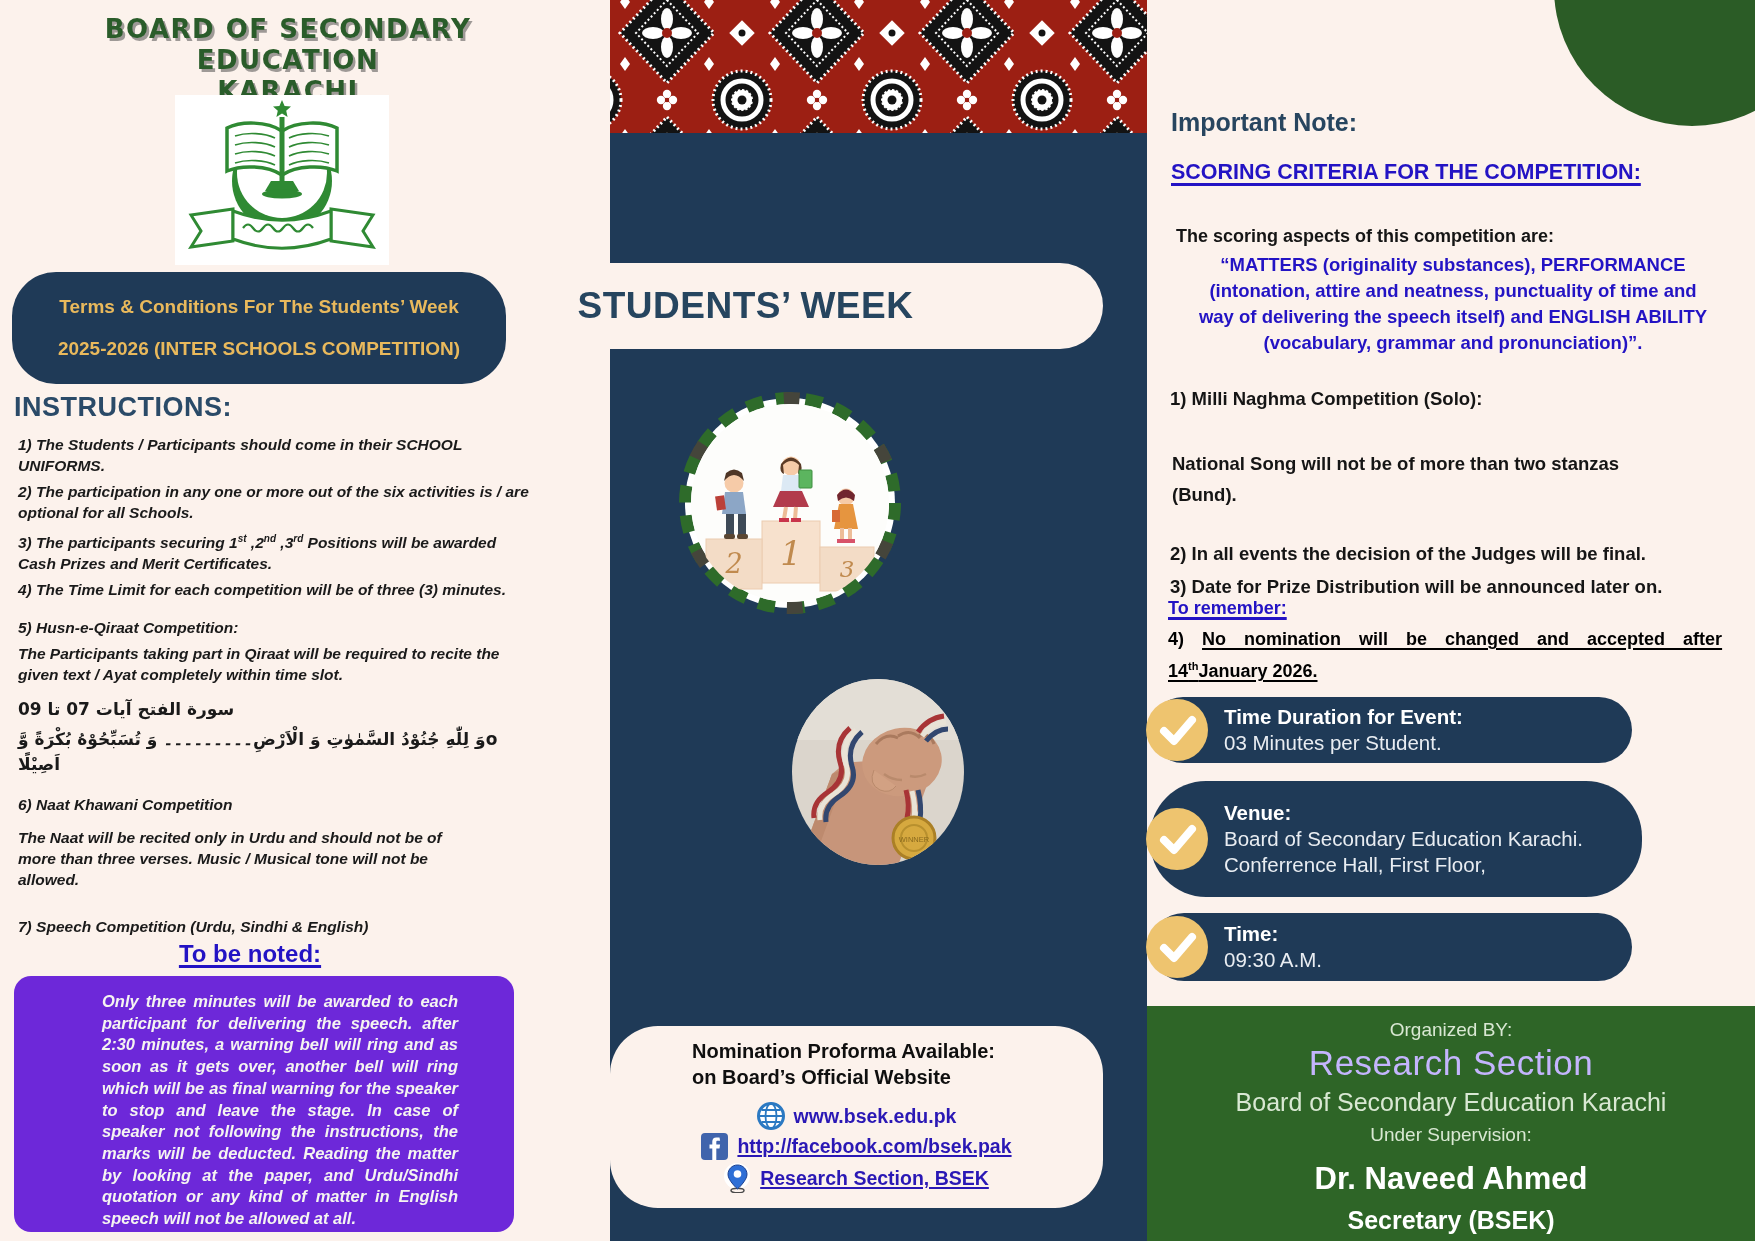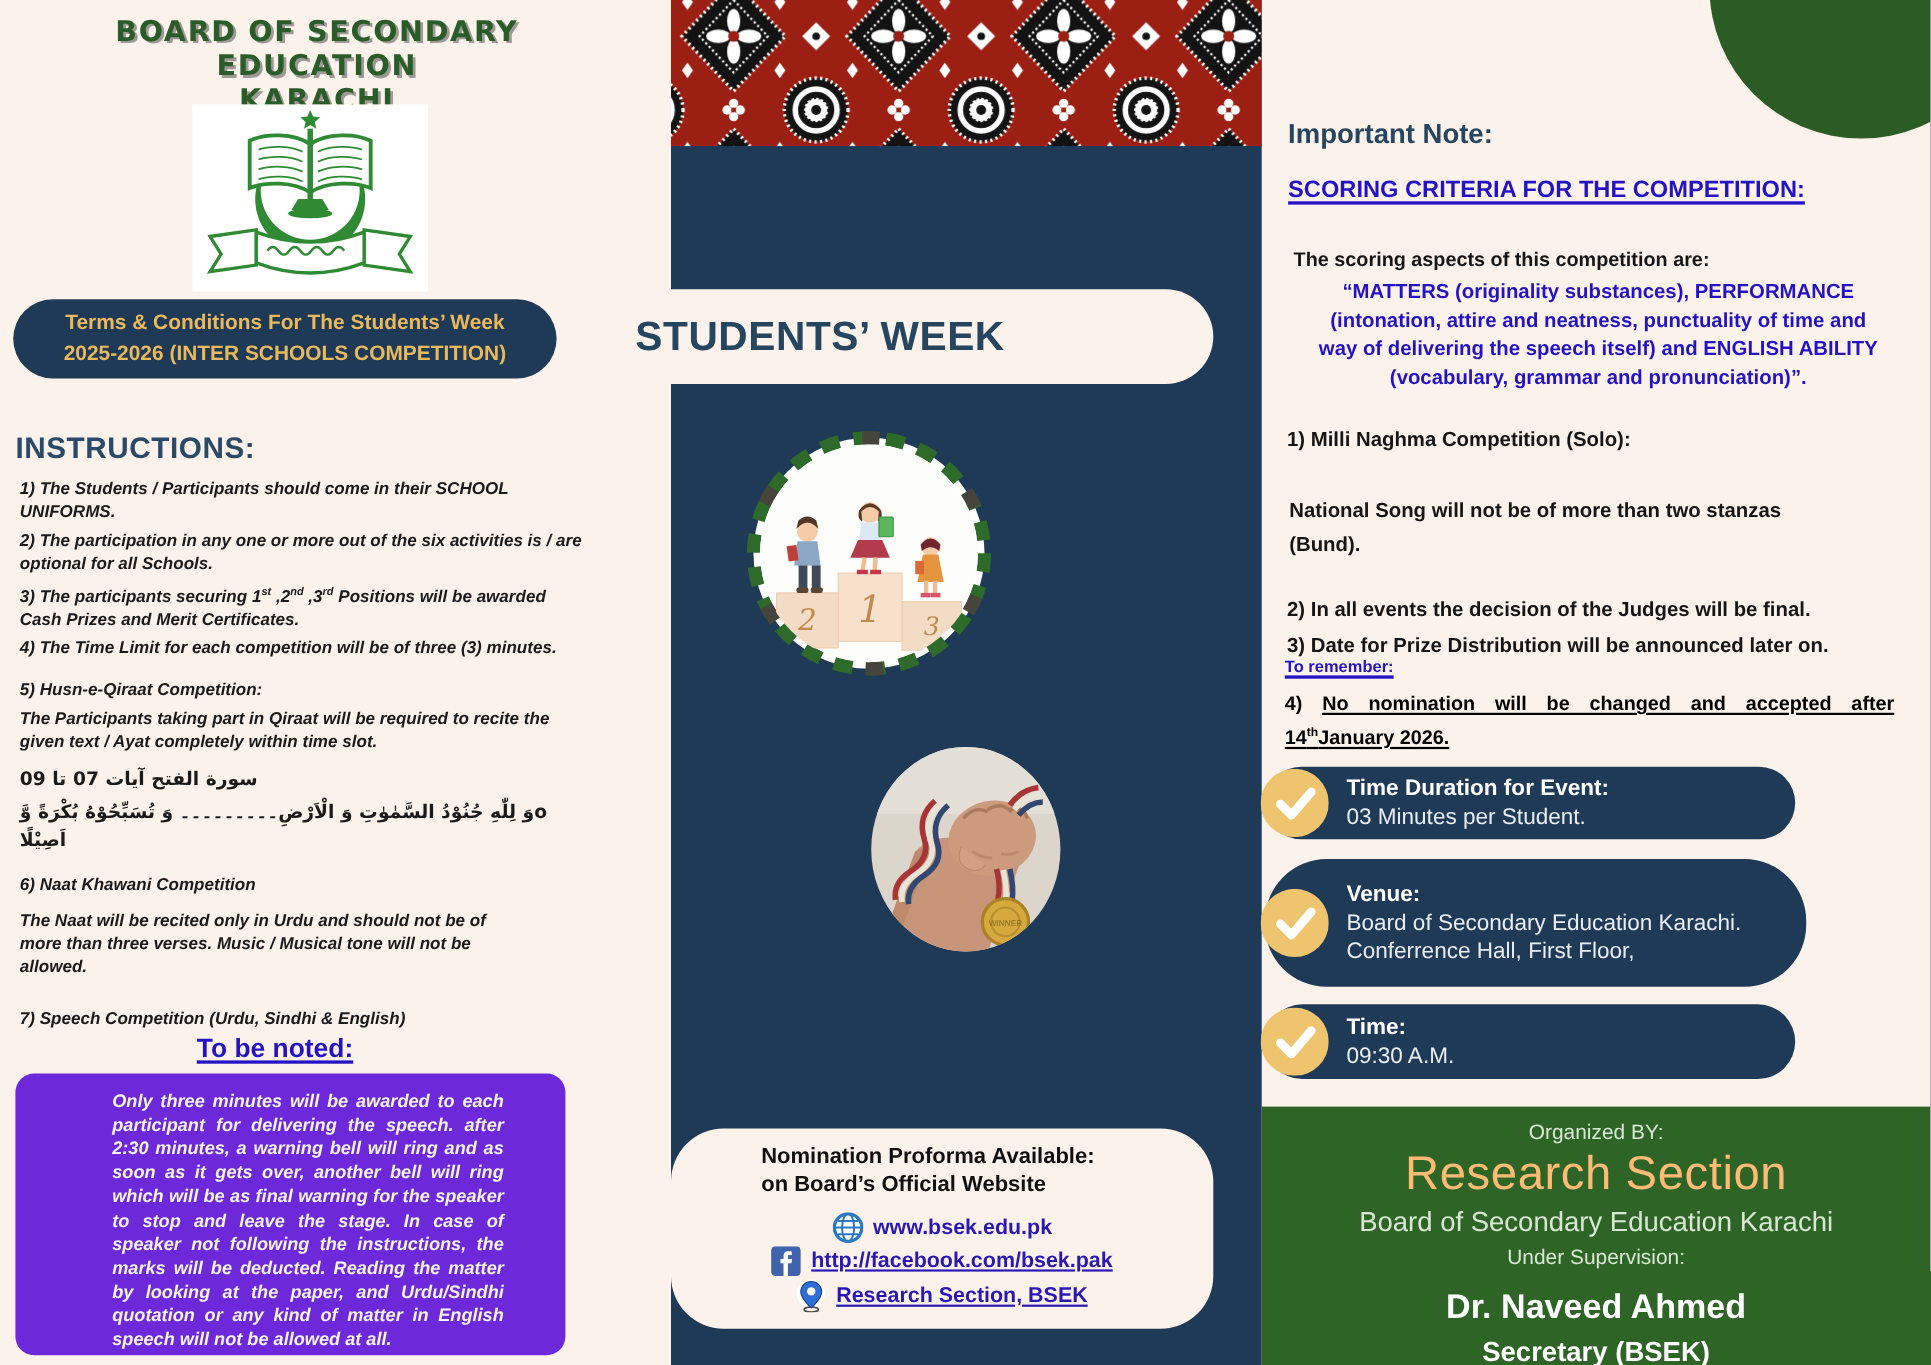--- a/index.html
+++ b/index.html
@@ -9,21 +9,21 @@
 
   
   .navy-col{left:610px;top:0;width:537px;height:1241px;background:#1f3a57;}
   .ajrak{left:610px;top:0;width:537px;height:133px;display:block;}
 
   
   .board-title{left:18px;top:14px;width:540px;text-align:center;color:#2a5c2a;
     font-family:"DejaVu Sans",sans-serif;font-weight:bold;font-size:26px;line-height:31px;
     letter-spacing:1.5px;text-shadow:2.5px 2.5px 0 rgba(80,80,80,.55);}
   .logo-box{left:175px;top:95px;width:214px;height:170px;background:#ffffff;}
-  .terms-box{left:12px;top:272px;width:494px;height:72px;background:#1f3a57;border-radius:44px;
+  .terms-box{left:12px;top:272px;width:494px;height:112px;background:#1f3a57;border-radius:44px;
     display:flex;flex-direction:column;justify-content:space-evenly;align-items:center;
     color:#e9b95c;font-weight:bold;font-size:19px;text-align:center;padding:4px 10px;box-sizing:border-box;}
   .inst-head{left:14px;top:392px;font-size:27px;font-weight:800;color:#2a4a68;letter-spacing:.5px;}
   .inst-list{left:18px;top:434px;width:514px;color:#1a1a1a;font-style:italic;font-weight:bold;
     font-size:15.5px;line-height:21px;}
   .inst-list p{margin:0 0 5px 0;}
   .gap-m{margin-top:17px !important;}
   .gap-s{margin-top:12px !important;}
   .gap-l{margin-top:26px !important;}
   .narrow{max-width:458px;}
@@ -58,40 +58,40 @@
   .scoring-head{left:1171px;top:160px;font-size:21.5px;font-weight:800;color:#2313c4;
     text-decoration:underline;text-decoration-thickness:2.5px;text-underline-offset:4px;}
   .scoring-intro{left:1176px;top:226px;font-size:18px;font-weight:bold;color:#151515;}
   .scoring-detail{left:1193px;top:252px;width:520px;text-align:center;color:#2313c4;font-weight:bold;
     font-size:18.5px;line-height:26px;}
   .r-point{font-size:18.5px;font-weight:bold;color:#151515;}
   .rp1{left:1170px;top:388px;}
   .rp1b{left:1172px;top:448px;width:500px;line-height:31px;}
   .rp2{left:1170px;top:543px;}
   .rp3{left:1170px;top:576px;}
-  .to-remember{left:1168px;top:598px;font-size:15px;font-weight:800;color:#2313c4;
+  .to-remember{left:1168px;top:598px;font-size:18px;font-weight:800;color:#2313c4;
     text-decoration:underline;text-decoration-thickness:2.5px;text-underline-offset:3px;}
   .r-p4{left:1168px;top:626px;width:578px;font-size:18px;font-weight:bold;color:#000;line-height:27px;}
   .r-p4 .line1{word-spacing:13px;white-space:nowrap;}
   .r-p4 .u{text-decoration:underline;text-decoration-thickness:2px;text-underline-offset:3px;}
   .r-p4 sup{font-size:11px;}
 
   .pill{background:#1f3a57;color:#fff;}
   .pill1{left:1150px;top:697px;width:482px;height:66px;border-radius:33px;}
   .pill2{left:1150px;top:781px;width:492px;height:116px;border-radius:56px;}
   .pill3{left:1150px;top:913px;width:482px;height:68px;border-radius:34px;}
   .pill .check{position:absolute;left:-4px;top:50%;transform:translateY(-50%);}
   .pill .ptext{position:absolute;left:74px;top:50%;transform:translateY(-50%);font-size:20.5px;line-height:26px;}
   .pill .ptitle{font-weight:bold;color:#ffffff;}
   .pill .pline{color:#e9edf2;}
 
   .footer{left:1147px;top:1006px;width:608px;height:301px;background:#2e6527;
     display:flex;flex-direction:column;align-items:center;text-align:center;color:#d9e8d3;}
   .f-org{margin-top:13px;font-size:19px;}
-  .f-name{margin-top:2px;font-size:43px;color:#fdba74;letter-spacing:.5px;}
+  .f-name{margin-top:2px;font-size:35px;color:#c4b5fd;letter-spacing:.5px;}
   .f-board{margin-top:5px;font-size:25px;}
   .f-sup{margin-top:7px;font-size:19px;}
   .f-dr{margin-top:15px;font-size:31px;font-weight:bold;color:#ffffff;}
   .f-sec{margin-top:9px;font-size:25px;font-weight:bold;color:#ffffff;}
 </style>
 </head>
 <body>
 
 <div class="page">
 

